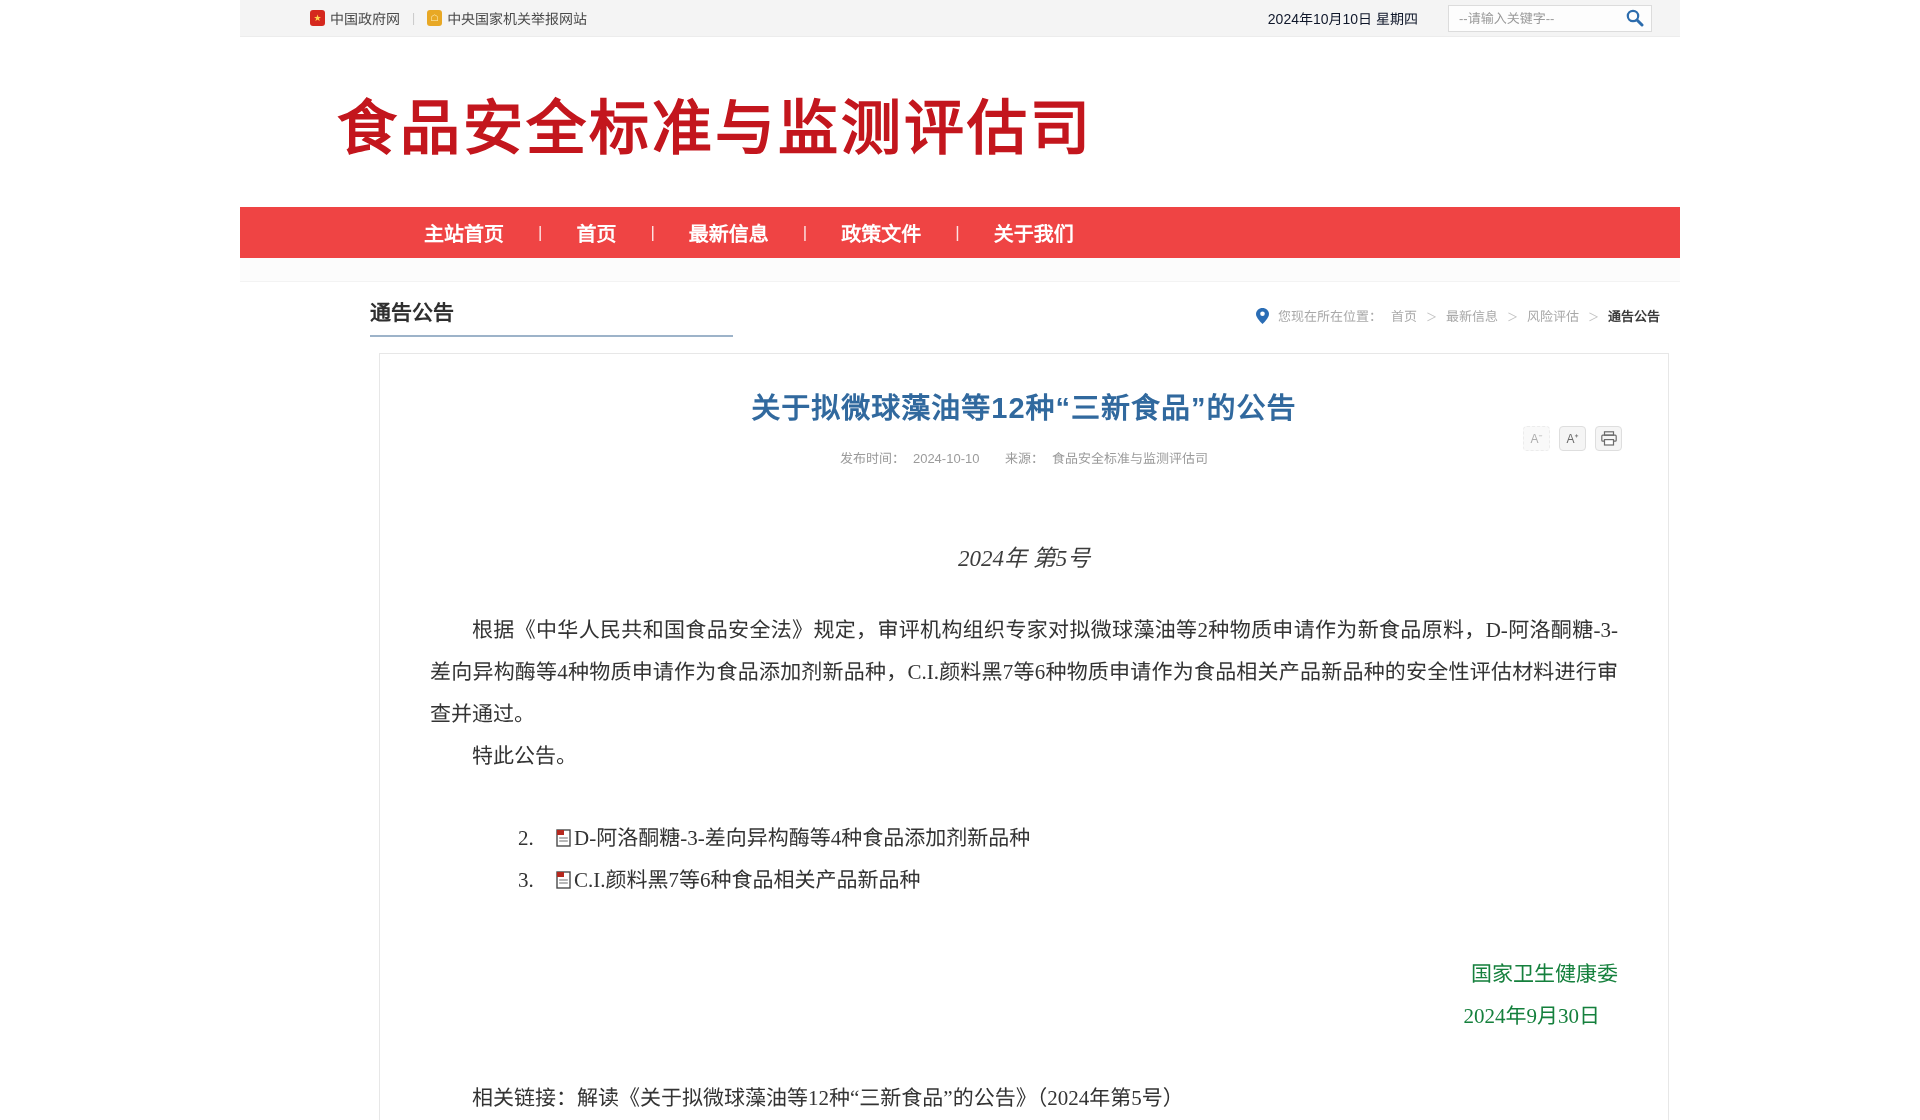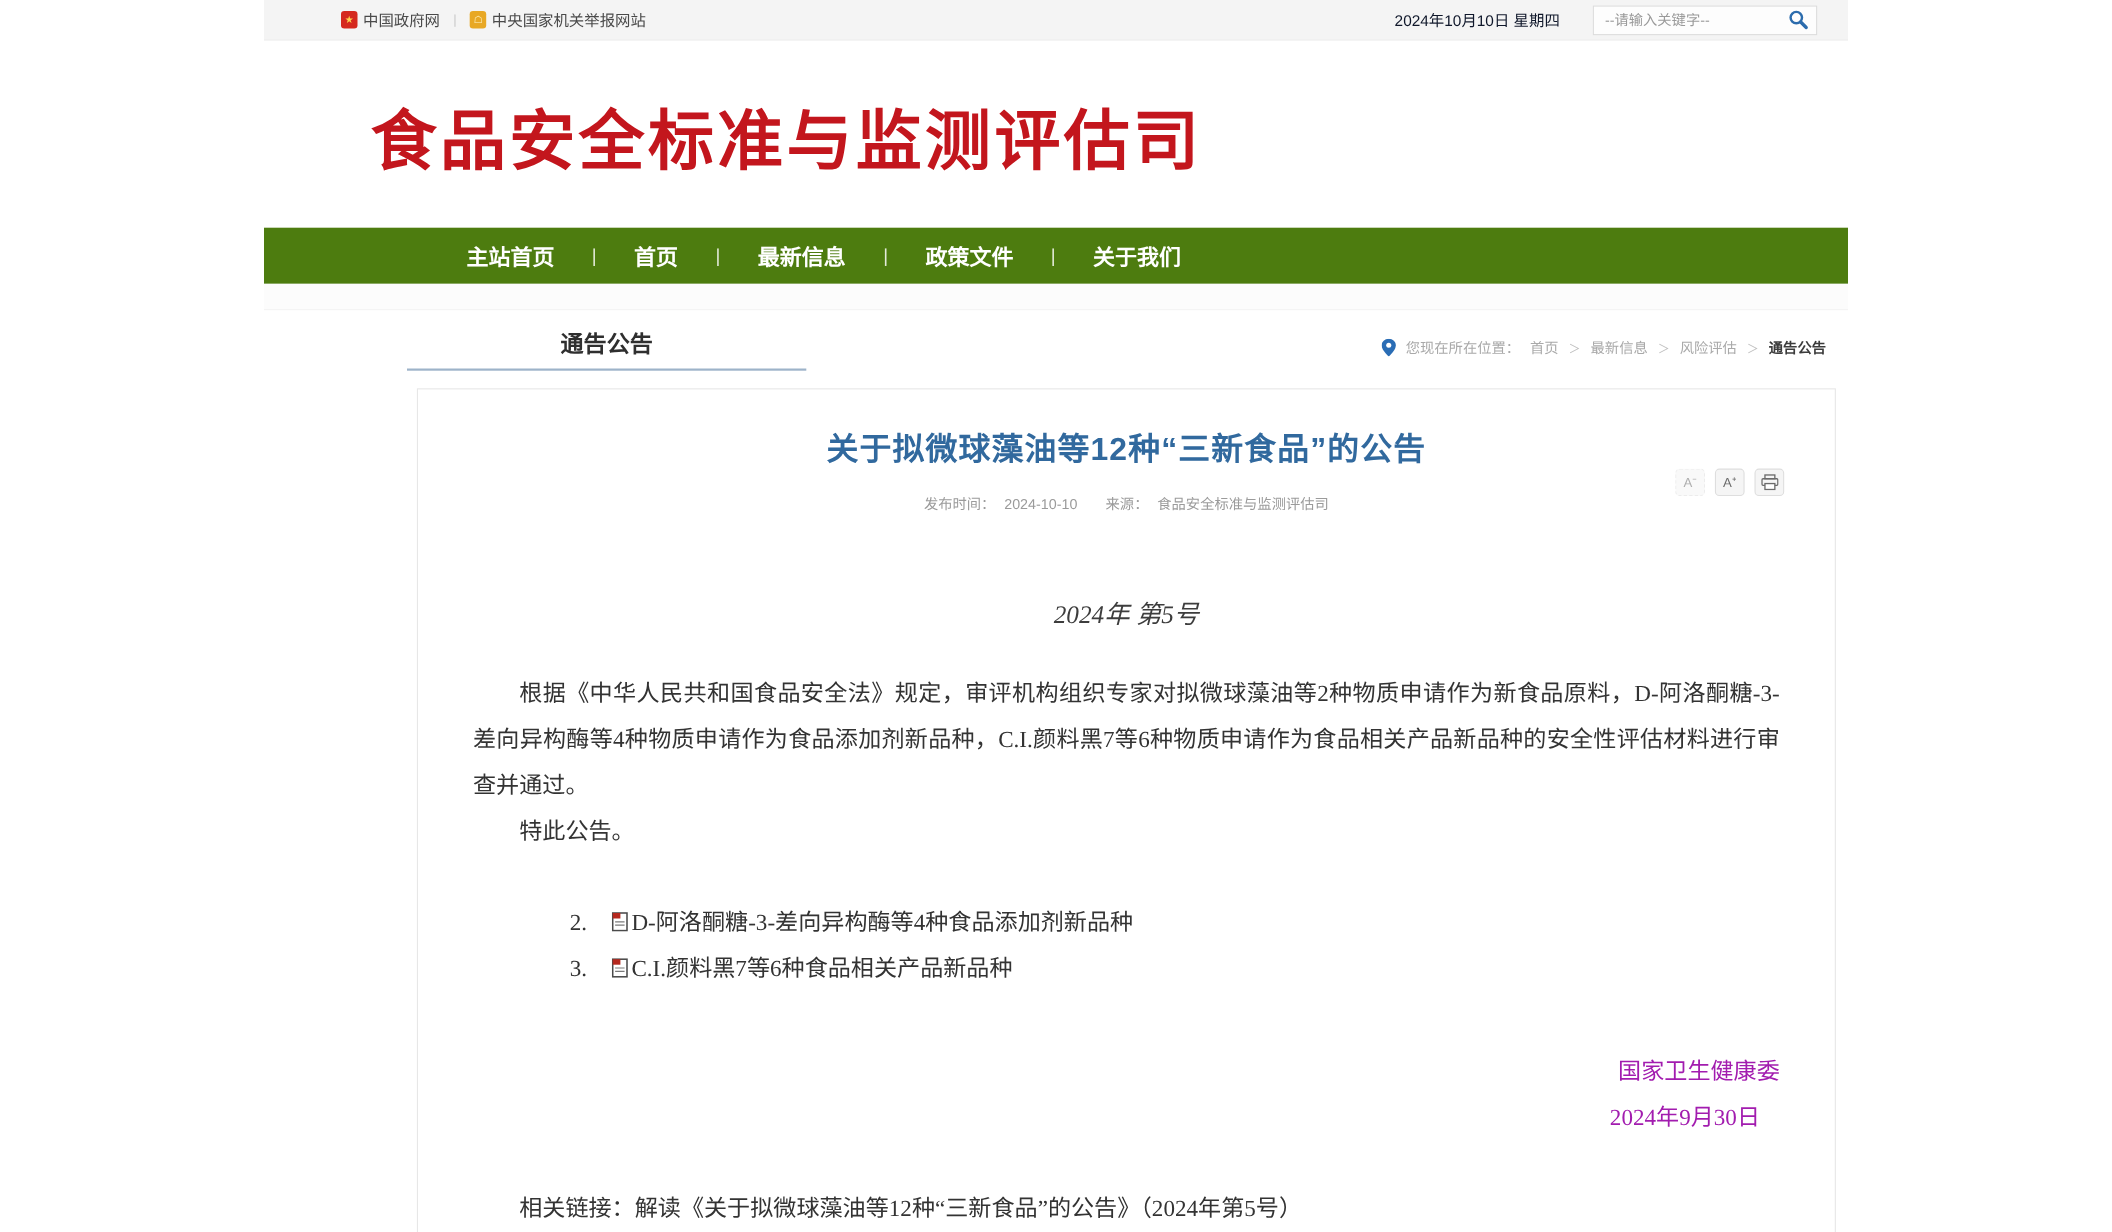--- a/index.html
+++ b/index.html
@@ -24,27 +24,27 @@
   .searchbox input::placeholder { color:#9a9a9a; }
   .search-btn { position:absolute; right:4px; top:1px; width:28px; height:24px; border:none; background:transparent;
     cursor:pointer; display:flex; align-items:center; justify-content:center; }
 
   
   .masthead { height:170px; display:flex; align-items:center; background:#fff; }
   .site-title { margin-left:97px; font-size:60px; font-weight:bold; letter-spacing:3px; color:#c3161d;
     font-family:"Liberation Sans","DejaVu Sans",sans-serif; }
 
   
-  .mainnav { height:51px; background:#4d7c0f; display:flex; align-items:center; padding-left:150px; }
+  .mainnav { height:51px; background:#ef4444; display:flex; align-items:center; padding-left:150px; }
   .nav-item { color:#ffffff; font-size:20px; font-weight:bold; padding:0 34px; cursor:pointer; white-space:nowrap; }
   .nav-sep { color:rgba(255,255,255,.85); font-size:17px; font-weight:normal; }
   .nav-ghost-strip { height:24px; background:#fcfcfc; border-bottom:1px solid #f3f3f3; }
 
   
-  .crumb-row { display:flex; align-items:flex-end; justify-content:space-between; padding:14px 20px 0 130px;text-align:center; }
+  .crumb-row { display:flex; align-items:flex-end; justify-content:space-between; padding:14px 20px 0 130px; }
   .section-title { display:inline-block; width:363px; font-size:21px; font-weight:bold; color:#2f2f2f;
     padding-bottom:9px; border-bottom:2px solid #9db3c9; }
   .crumb-trail { display:flex; align-items:center; gap:9px; font-size:13px; color:#a9a9a9; padding-bottom:12px; }
   .crumb-trail a { color:#a9a9a9; text-decoration:none; cursor:pointer; }
   .crumb-current { color:#3c3c3c; font-weight:bold; }
   .crumb-sep { color:#c0c0c0; font-size:11px; }
 
   
   .article-box { margin:16px 0 0 139px; width:1290px; min-height:760px; background:#fff;
     border:1px solid #e7e7e7; padding:30px 50px 60px; position:relative; }
@@ -61,21 +61,21 @@
   .article-body { margin-top:36px; font-size:21px; color:#333333; line-height:2; }
   .article-body p { text-indent:2em; text-align:justify; }
 
   .attachments { margin-top:40px; font-size:21px; color:#333; line-height:2; }
   .att-row { display:flex; align-items:center; }
   .att-label { white-space:nowrap; }
   .att-indent { width:88px; flex:0 0 88px; }
   .att-num { width:38px; flex:0 0 38px; }
   .att-link { display:flex; align-items:center; gap:3px; color:#333; text-decoration:none; cursor:pointer; }
 
-  .signature { margin-top:52px; text-align:right; font-size:21px; color:#a21caf; line-height:2; }
+  .signature { margin-top:52px; text-align:right; font-size:21px; color:#15803d; line-height:2; }
   .signature .sig-date { margin-right:18px; }
   .related { margin-top:44px; font-size:21px; color:#333; text-indent:2em; }
   .related a { color:#333; text-decoration:none; cursor:pointer; }
 
   svg { display:block; }
 </style>
 </head>
 <body>
 
 <div class="container">

